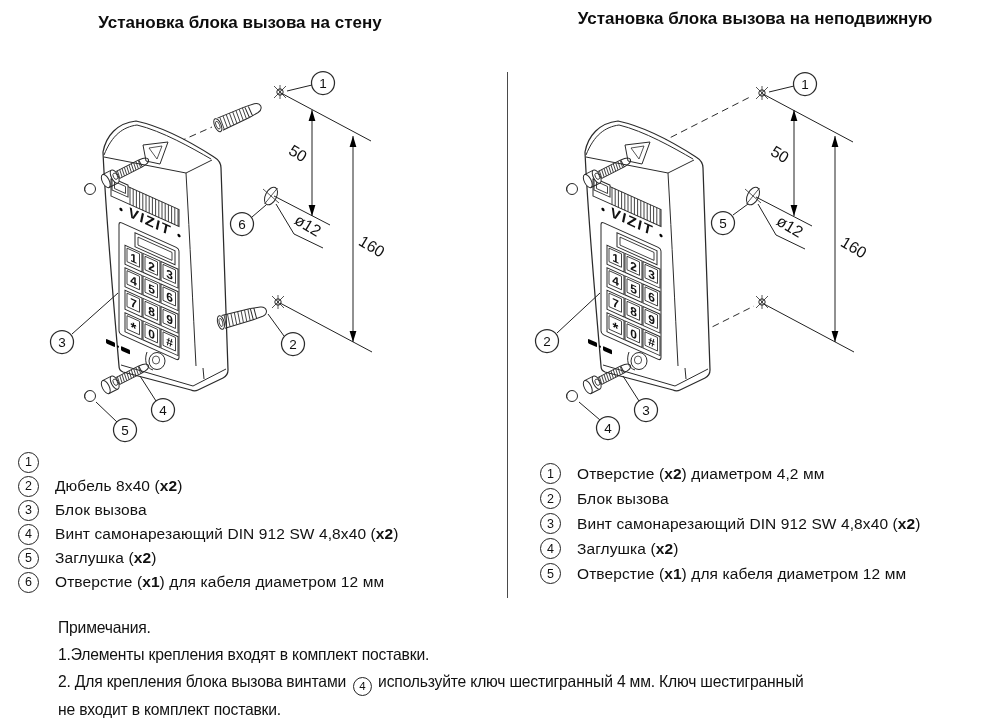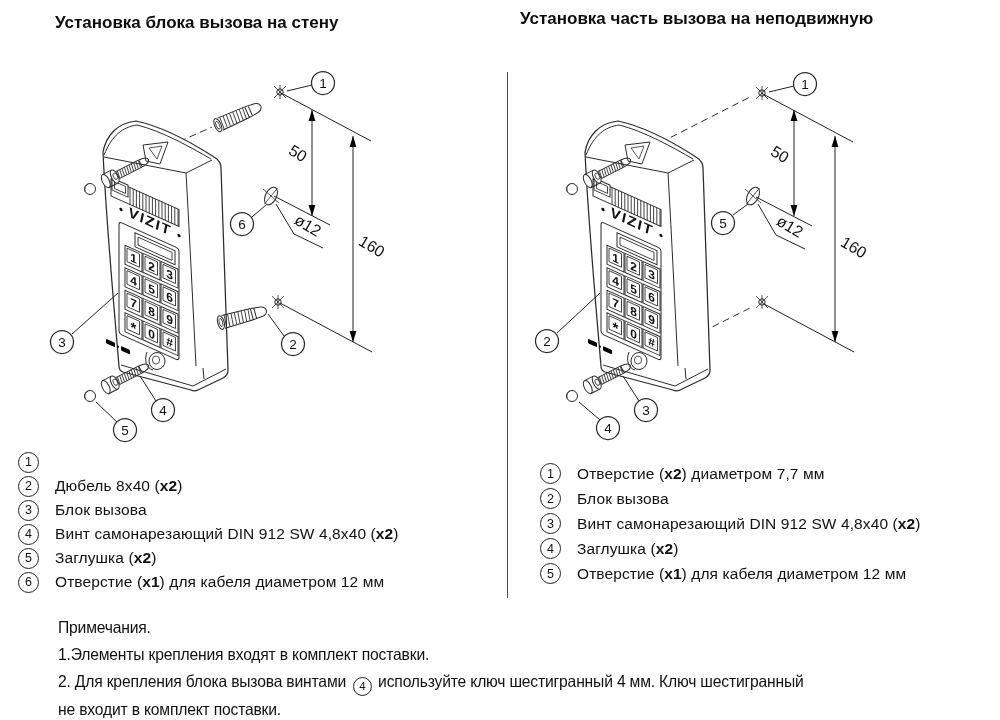--- a/index.html
+++ b/index.html
@@ -1,18 +1,18 @@
 <!DOCTYPE html>
 <html><head>
 <meta charset="utf-8">
 <style>
   html,body{margin:0;padding:0;background:#fff;}
   #page{position:relative;width:1000px;height:720px;background:#fff;overflow:hidden;
         font-family:"Liberation Sans",sans-serif;color:#111;}
-  .title{position:absolute;font-weight:bold;font-size:17px;line-height:22px;color:#0d0d0d;}
+  .title{position:absolute;font-weight:bold;font-size:17px;line-height:22px;text-align:center;color:#0d0d0d;}
   #title-left{left:55px;top:12px;width:370px;}
   #title-right{left:520px;top:8px;width:470px;}
   #diagram-svg{position:absolute;left:0;top:0;}
   .divider{position:absolute;left:507px;top:72px;width:1.4px;height:526px;background:#4a4a4a;}
   .legend{position:absolute;}
   #legend-left{left:18px;top:450px;width:485px;}
   #legend-right{left:540px;top:461px;width:455px;}
   .legend-row{display:flex;align-items:center;height:24px;font-size:15.5px;}
   #legend-right .legend-row{height:25px;}
   .lnum{flex:0 0 auto;width:19px;height:19px;border:1.3px solid #222;border-radius:50%;
@@ -34,21 +34,21 @@
 </style>
 </head>
 <body>
 
 <div id="page">
 
   <div class="title" id="title-left">
     <span>Установка блока вызова на стену</span>
   </div>
   <div class="title" id="title-right">
-    <span>Установка часть вызова на неподвижную</span><br>
+    <span>Установка блока вызова на неподвижную</span><br>
   </div>
 
   <svg id="diagram-svg" width="1000" height="450" viewBox="0 0 1000 450">
     <defs>
 
       <g id="screw-proto">
         <ellipse class="s10" cx="2" cy="0" rx="3.4" ry="7.2" fill="#fff"></ellipse>
         <path class="s10" d="M2,-7.2 L12,-7.2 M2,7.2 L12,7.2" fill="none"></path>
         <ellipse class="s10" cx="12" cy="0" rx="3.4" ry="7.2" fill="#fff"></ellipse>
         <ellipse class="s08" cx="12.7" cy="0" rx="2" ry="3.4" fill="none"></ellipse>
@@ -324,21 +324,21 @@
         <span class="ltext"><span>Заглушка (</span><b>х2</b><span>)</span></span>
       </div>
       <div class="legend-row">
         <span class="lnum">6</span>
         <span class="ltext"><span>Отверстие (</span><b>х1</b><span>) для кабеля диаметром 12 мм</span></span>
       </div>
     </div>
   <div class="legend" id="legend-right">
       <div class="legend-row">
         <span class="lnum">1</span>
-        <span class="ltext"><span>Отверстие (</span><b>х2</b><span>) диаметром 7,7 мм</span></span>
+        <span class="ltext"><span>Отверстие (</span><b>х2</b><span>) диаметром 4,2 мм</span></span>
       </div>
       <div class="legend-row">
         <span class="lnum">2</span>
         <span class="ltext"><span>Блок вызова</span></span>
       </div>
       <div class="legend-row">
         <span class="lnum">3</span>
         <span class="ltext"><span>Винт самонарезающий DIN 912 SW  4,8х40 (</span><b>х2</b><span>)</span></span>
       </div>
       <div class="legend-row">

